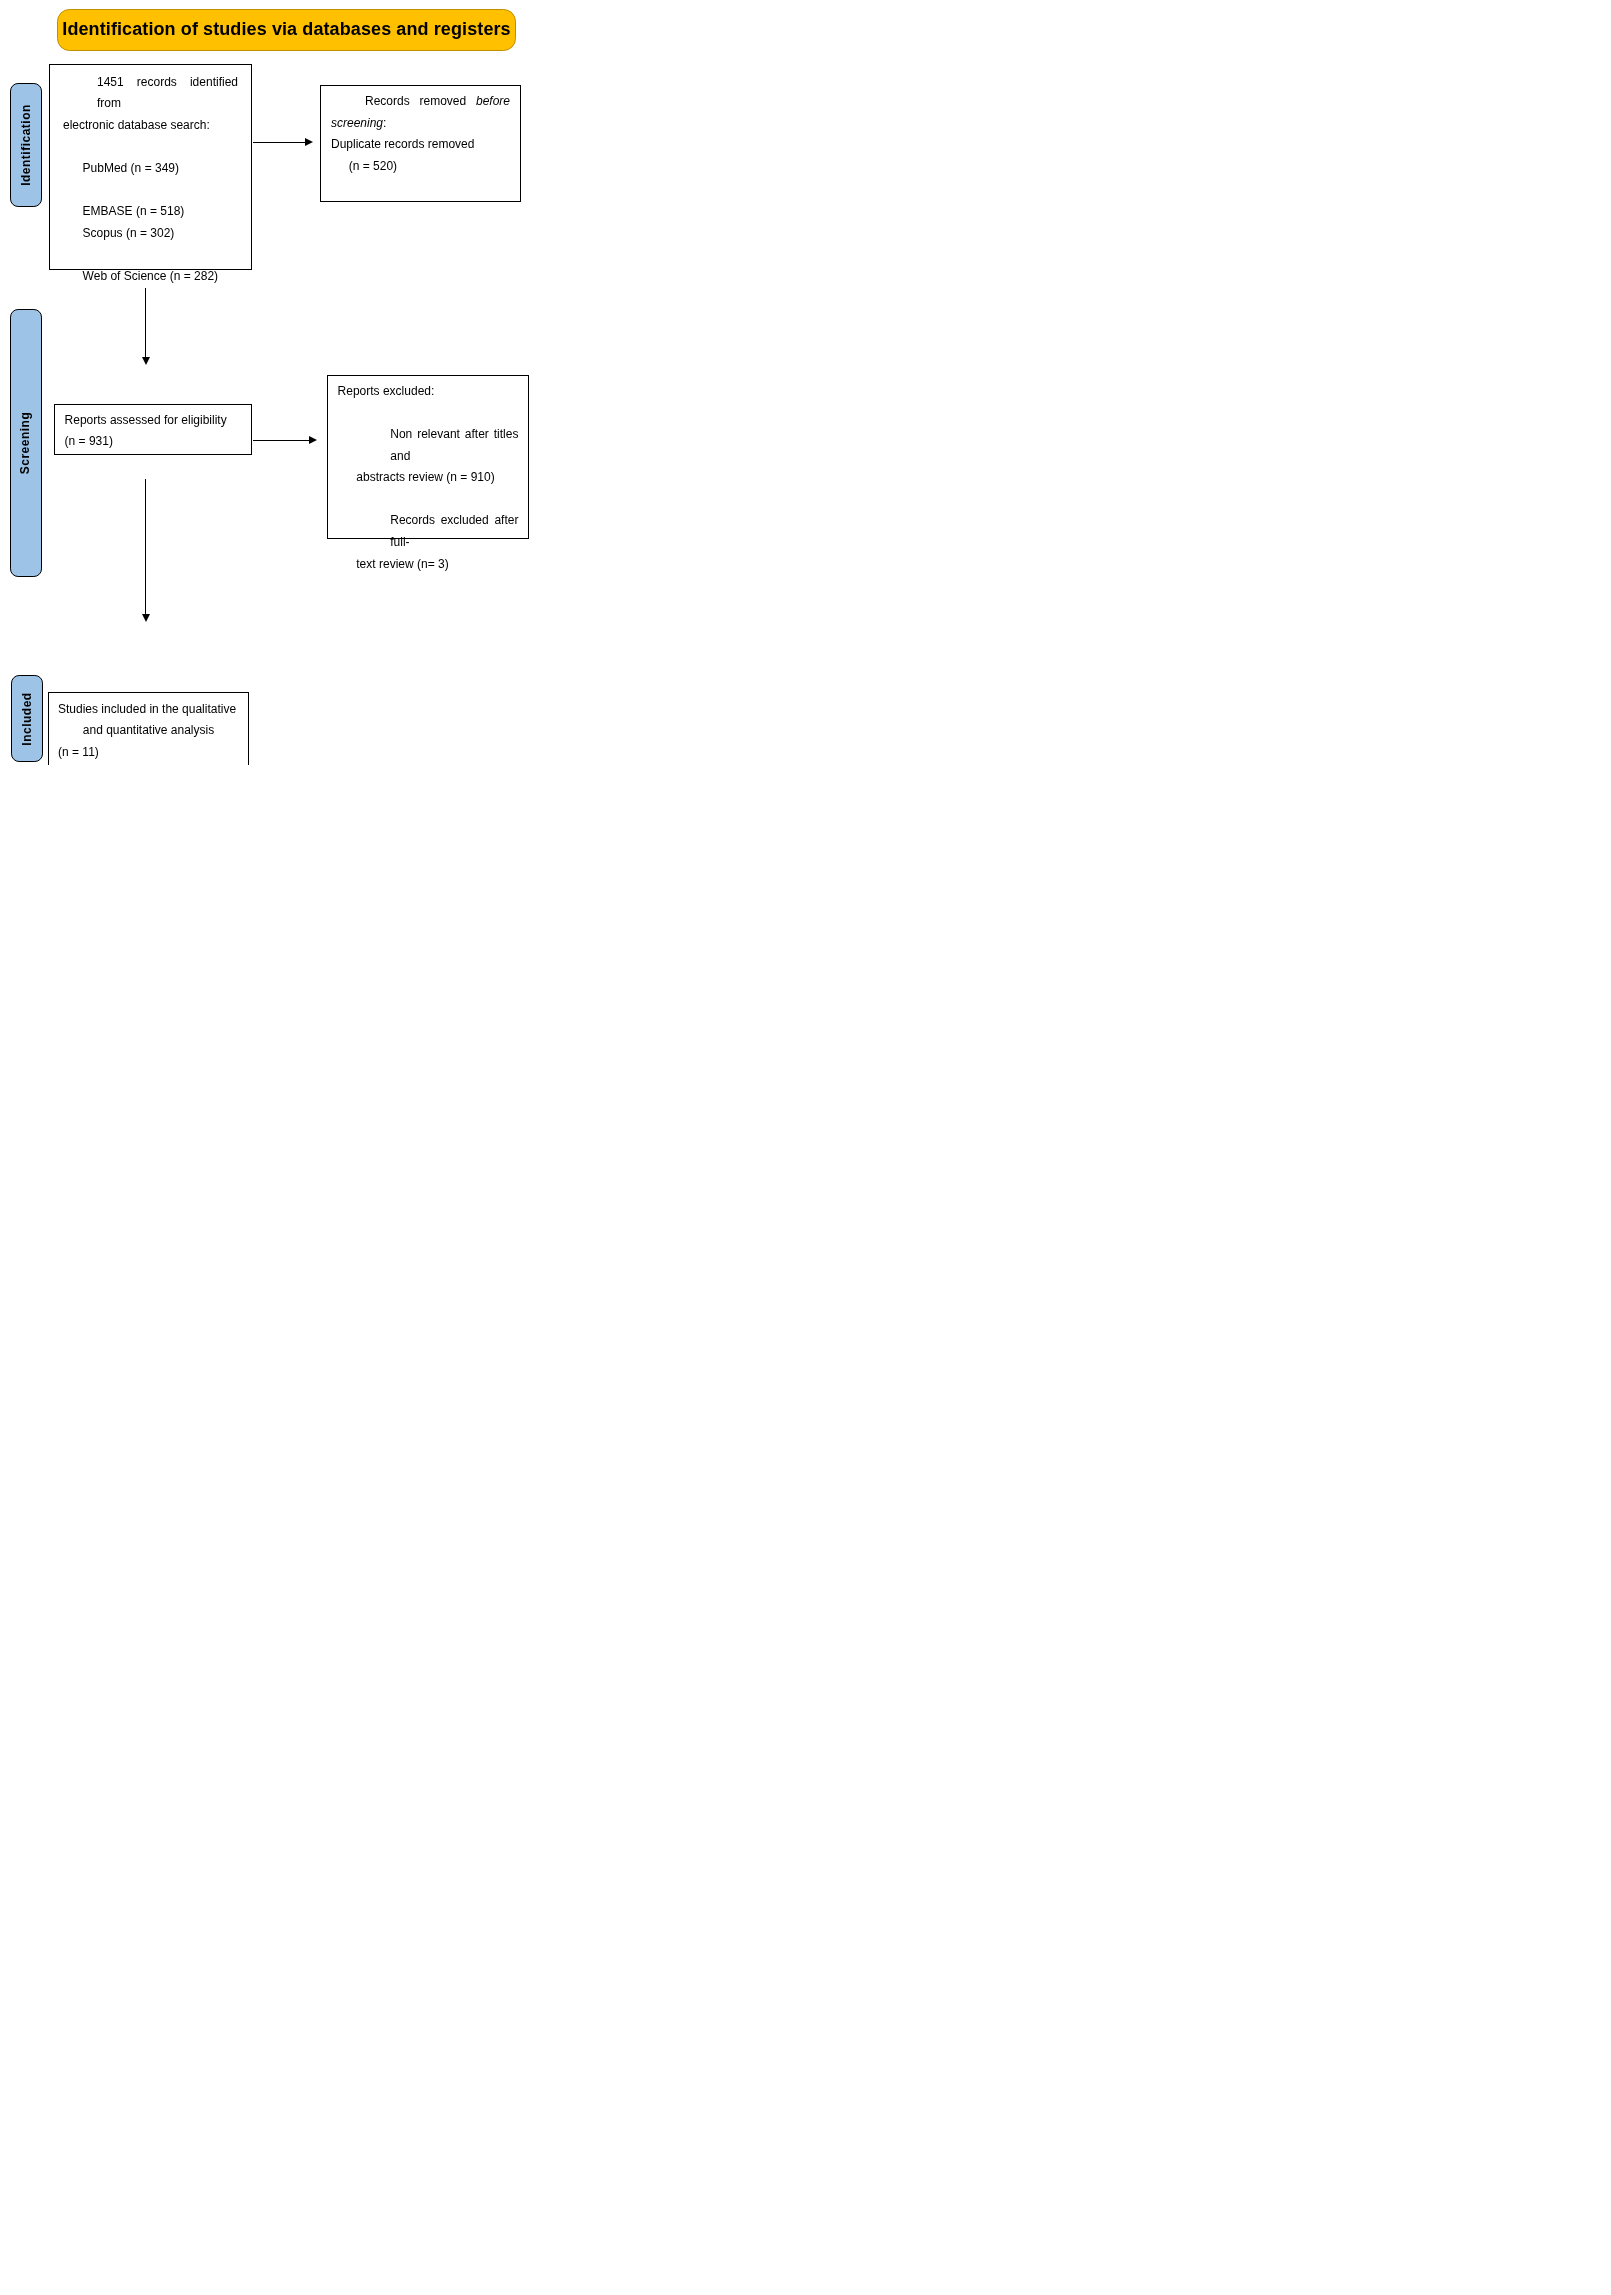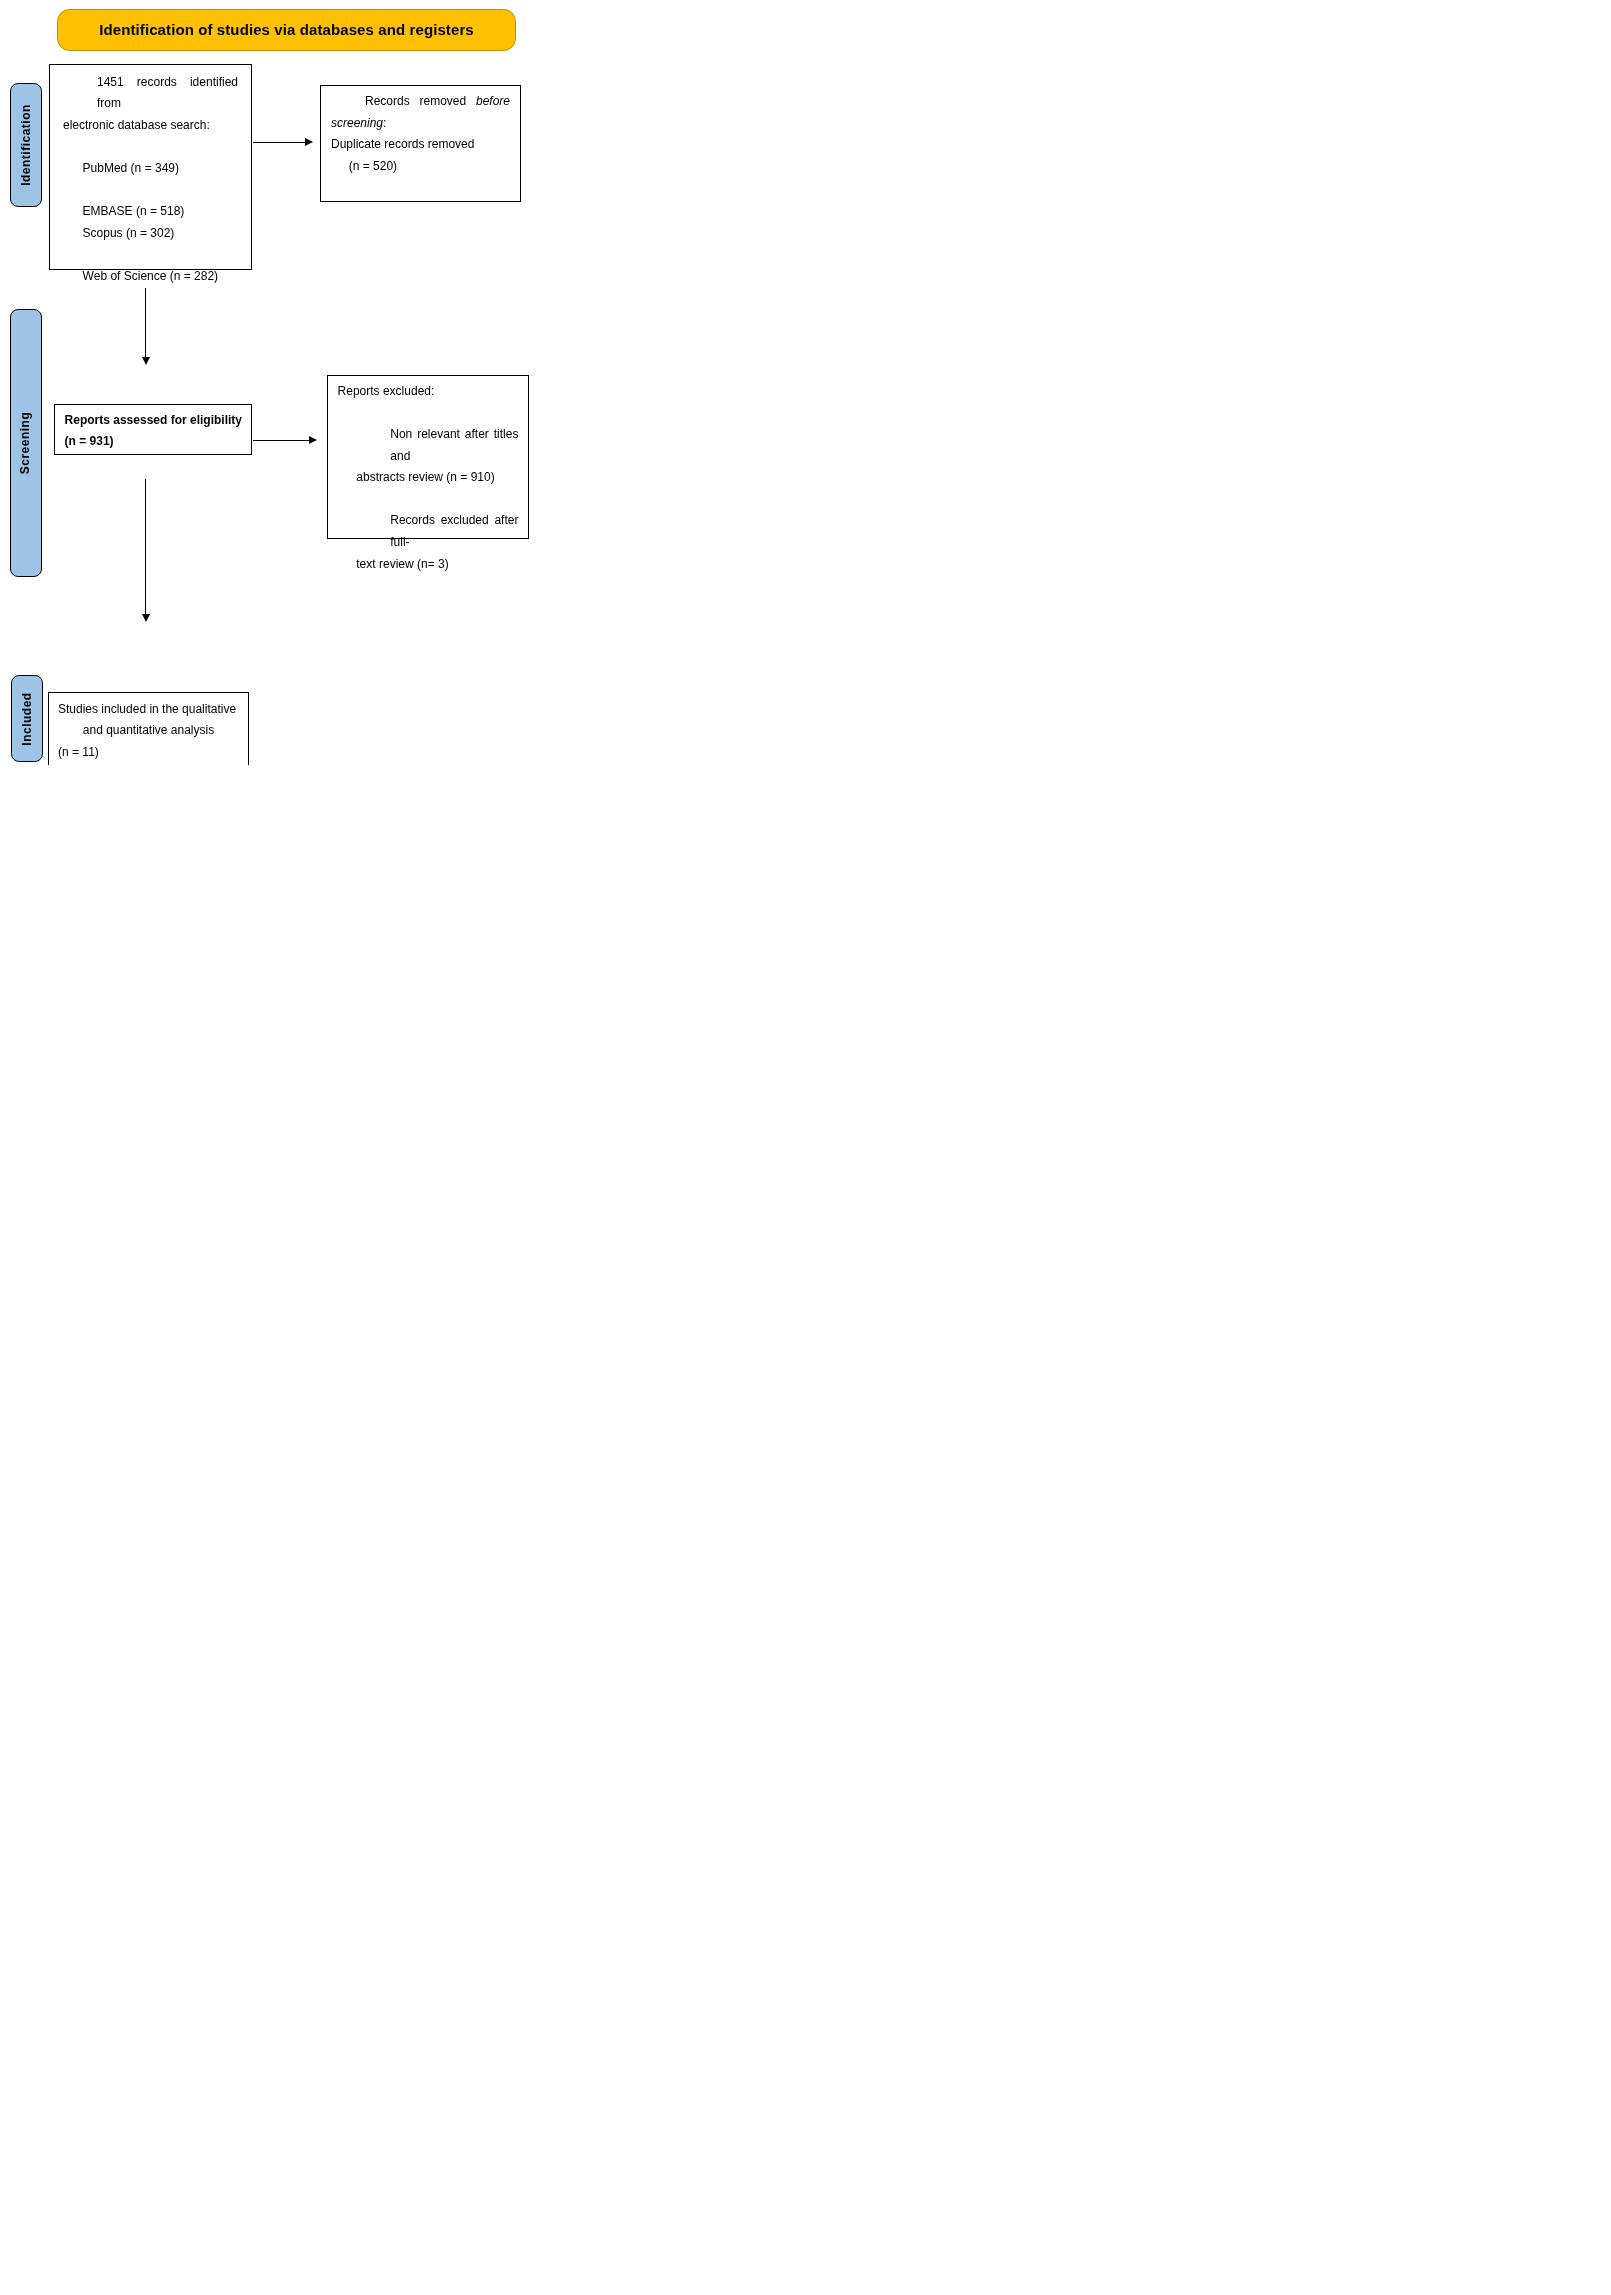--- a/index.html
+++ b/index.html
@@ -11,21 +11,21 @@
     color:#000000;
     overflow:hidden;
   }
   
   .banner{
     position:absolute;left:57px;top:8.6px;width:459px;height:42px;
     background:#FFC000;border:1.4px solid #BF8F00;border-radius:12.5px;
     display:flex;align-items:center;justify-content:center;
     box-sizing:border-box;
   }
-  .banner-title{font-size:15px;font-weight:bold;letter-spacing:0.1px;}
+  .banner-title{font-size:18px;font-weight:bold;letter-spacing:0.1px;}
   
   .stage{
     position:absolute;background:#9DC3E6;border:1.9px solid #000000;border-radius:8.1px;
     display:flex;align-items:center;justify-content:center;box-sizing:border-box;
   }
   .stage span{
     transform:rotate(-90deg);white-space:nowrap;
     font-size:12px;font-weight:bold;letter-spacing:0.5px;
   }
   #stage-identification{left:9.6px;top:83px;width:32px;height:124px;}
@@ -37,21 +37,21 @@
     box-sizing:border-box;font-size:12px;line-height:21.6px;
   }
   .line{white-space:nowrap;}
   .blank{height:21.6px;}
   .jline{white-space:normal;text-align:justify;text-align-last:justify;margin-left:34px;}
   .indent{padding-left:19.6px;}
   .it{font-style:italic;}
   #box-identified{left:49px;top:64px;width:203px;height:206px;padding:6.7px 13px 0 13px;}
   #box-removed{left:320px;top:85px;width:201px;height:117px;padding:5px 10px 0 10px;}
   #box-removed .indent{padding-left:17.7px;}
-  #box-assessed{left:54px;top:404px;width:198px;height:51px;padding:4.8px 9.6px 0 9.6px;font-weight:bold;}
+  #box-assessed{left:54px;top:404px;width:198px;height:51px;padding:4.8px 9.6px 0 9.6px;}
   #box-excluded{left:327px;top:375px;width:202px;height:164px;padding:4.8px 9.6px 0 9.6px;}
   #box-excluded .indent{padding-left:18.7px;}
   #box-included{left:48px;top:692px;width:201px;height:76px;padding:5.7px 9px 0 9px;}
   #box-included .center{text-align:center;}
   
   .hline,.vline{position:absolute;background:#000000;}
   .hline{height:1.4px;}
   .vline{width:1.4px;}
   .head-right{
     position:absolute;width:0;height:0;

